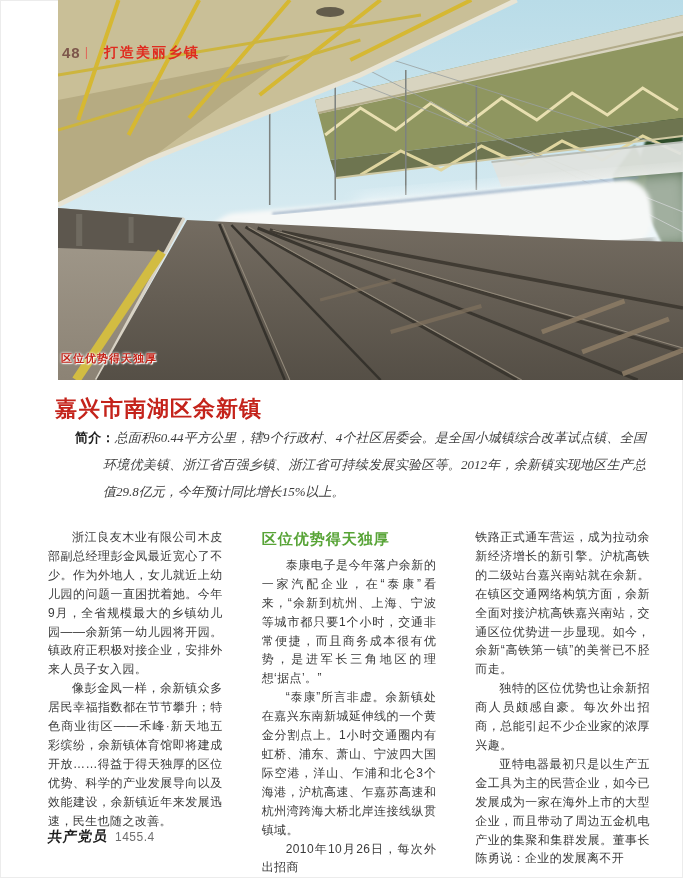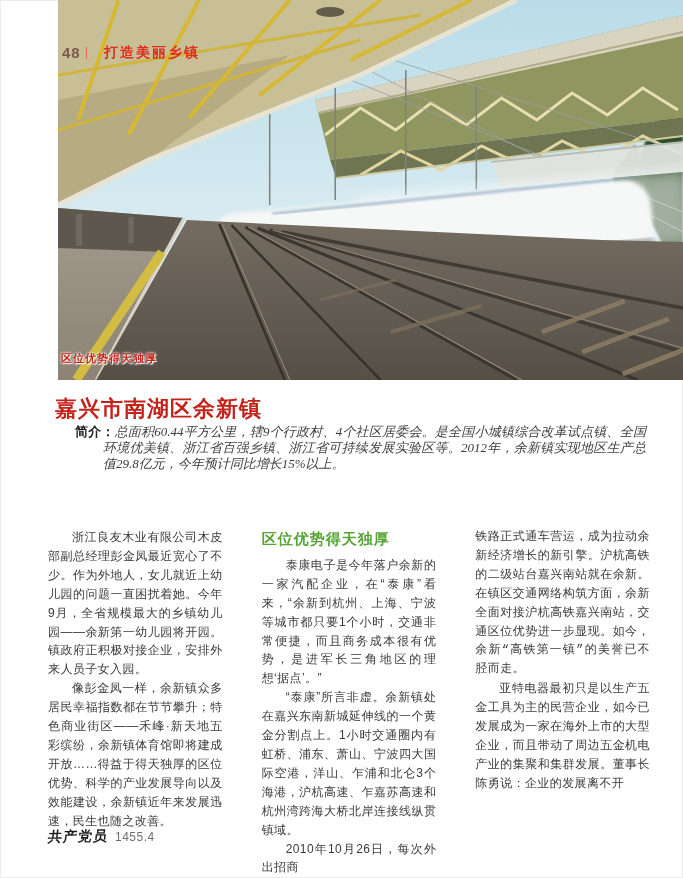--- a/index.html
+++ b/index.html
@@ -13,31 +13,31 @@
   .photo-header{position:absolute;left:4px;top:44px;display:flex;align-items:flex-start;gap:4px;}
   .page-num{font-size:15px;font-weight:bold;color:#7d564b;letter-spacing:1px;}
   .hdr-divider{font-size:13px;color:#e0695c;}
   .col-title{font-size:14px;font-weight:bold;color:#e02b1f;letter-spacing:2px;margin-left:12px;}
   .photo-caption{position:absolute;left:3px;top:351px;font-size:11px;font-weight:bold;color:#c32318;
                  letter-spacing:1px;text-shadow:0 0 2px #fff,0 0 3px #fff,1px 1px 1px #fff;}
 
   
   .town-heading{position:absolute;left:55px;top:394px;font-size:22px;font-weight:bold;color:#c4231b;letter-spacing:1px;}
   .intro{position:absolute;left:48px;top:424px;width:598px;font-family:"Liberation Serif","DejaVu Serif",serif;
-         font-style:italic;font-size:13px;line-height:16px;color:#3c3c3c;text-align:justify;
+         font-style:italic;font-size:13px;line-height:27px;color:#3c3c3c;text-align:justify;
          padding-left:55px;box-sizing:border-box;text-indent:-28px;}
   .intro b{font-style:normal;font-weight:bold;color:#222;}
 
   
   .article-title{position:absolute;left:54px;top:490px;font-size:31px;font-weight:bold;color:#58a437;letter-spacing:1px;}
 
   .columns{position:absolute;left:48px;top:528px;width:602px;display:flex;gap:39px;}
   .col{width:186px;font-size:12px;line-height:18.9px;color:#3a3a3a;text-align:justify;letter-spacing:.4px;}
   .col p{margin:0;text-indent:2em;}
-  .col p.no-indent{text-indent:0;font-family:Liberation Mono, monospace;}
+  .col p.no-indent{text-indent:0;}
   .subhead{font-size:15px;font-weight:bold;color:#58a437;margin:2px 0 7px 0;letter-spacing:1px;}
 
   
   .footer{position:absolute;left:48px;top:828px;display:flex;align-items:baseline;gap:7px;}
   .footer-logo{font-family:"DejaVu Serif","Liberation Serif",serif;font-weight:bold;font-size:14px;color:#1c1c1c;
                transform:skewX(-8deg) rotate(-1deg);letter-spacing:1px;}
   .footer-issue{font-size:12px;color:#6e6e6e;letter-spacing:.5px;}
 </style>
 </head>
 <body>
@@ -155,20 +155,21 @@
       <p>像彭金凤一样，余新镇众多居民幸福指数都在节节攀升；特色商业街区——禾峰·新天地五彩缤纷，余新镇体育馆即将建成开放……得益于得天独厚的区位优势、科学的产业发展导向以及效能建设，余新镇近年来发展迅速，民生也随之改善。</p>
     </div>
     <div class="col">
       <div class="subhead">区位优势得天独厚</div>
       <p>泰康电子是今年落户余新的一家汽配企业，在“泰康”看来，“余新到杭州、上海、宁波等城市都只要1个小时，交通非常便捷，而且商务成本很有优势，是进军长三角地区的理想‘据点’。”</p>
       <p>“泰康”所言非虚。余新镇处在嘉兴东南新城延伸线的一个黄金分割点上。1小时交通圈内有虹桥、浦东、萧山、宁波四大国际空港，洋山、乍浦和北仑3个海港，沪杭高速、乍嘉苏高速和杭州湾跨海大桥北岸连接线纵贯镇域。</p>
       <p>2010年10月26日，每次外出招商</p>
     </div>
     <div class="col">
       <p class="no-indent">铁路正式通车营运，成为拉动余新经济增长的新引擎。沪杭高铁的二级站台嘉兴南站就在余新。在镇区交通网络构筑方面，余新全面对接沪杭高铁嘉兴南站，交通区位优势进一步显现。如今，余新“高铁第一镇”的美誉已不胫而走。</p>
+      <p>独特的区位优势也让余新招商人员颇感自豪。每次外出招商，总能引起不少企业家的浓厚兴趣。</p>
       <p>亚特电器最初只是以生产五金工具为主的民营企业，如今已发展成为一家在海外上市的大型企业，而且带动了周边五金机电产业的集聚和集群发展。董事长陈勇说：企业的发展离不开</p>
     </div>
   </div>
 
   <div class="footer">
     <span class="footer-logo">共产党员</span>
     <span class="footer-issue">1455.4</span>
   </div>
 
 </div>

